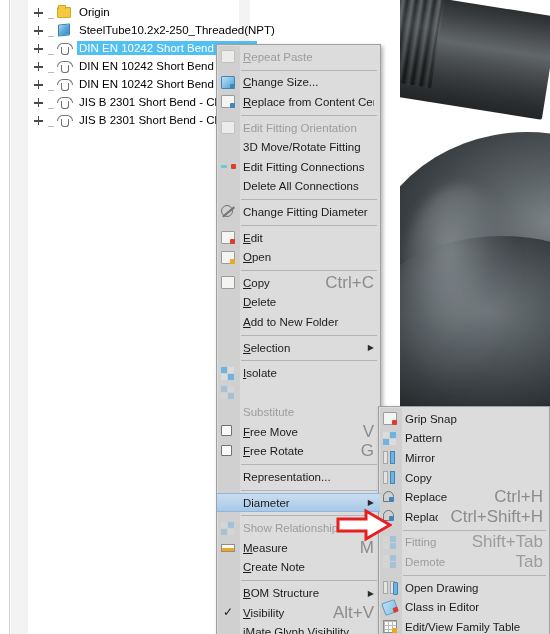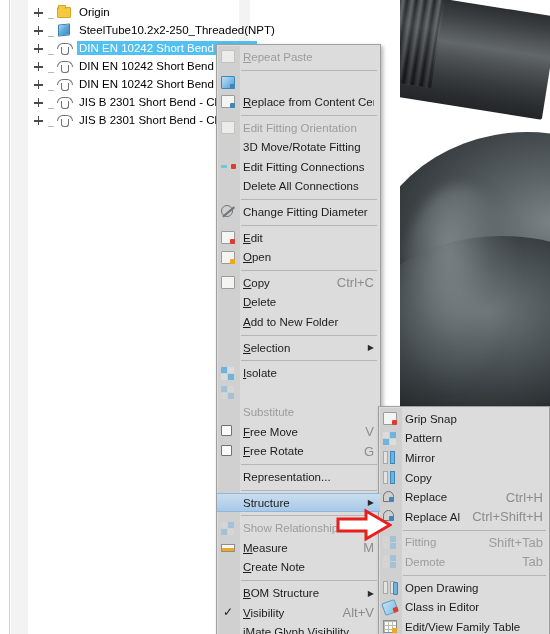--- a/index.html
+++ b/index.html
@@ -247,21 +247,21 @@
   }
   .mi .mi-label {
     flex: 1 1 auto;
     padding-left: 4px;
     overflow: hidden;
   }
   .mi .mi-accel {
     flex: none;
     color: #8c8c8c;
     padding-left: 12px;
-    font-size: 13px;
+    font-size: 17px;
   }
   .mi .mi-arrow {
     flex: none;
     width: 10px;
     text-align: right;
     font-size: 8px;
     color: #2a2a2a;
   }
   .mi.disabled .mi-label,
   .mi.disabled .mi-accel { color: #9c9c9c; }
@@ -426,20 +426,21 @@
         </span>
         <span class="mi-label"><span class="u">R</span>epeat Paste</span>
       </div>
       <div class="sep"></div>
       <div class="mi">
         <span class="mi-ico">
           <span class="gi gi-blue">
             <i class="gi-dot blue"></i>
           </span>
         </span>
+        <span class="mi-label"><span class="u">C</span>hange Size...</span>
       </div>
       <div class="mi">
         <span class="mi-ico">
           <span class="gi gi-paper">
             <i class="gi-dot blue"></i>
           </span>
         </span>
         <span class="mi-label"><span class="u">R</span>eplace from Content Center...</span>
       </div>
       <div class="sep"></div>
@@ -556,21 +557,21 @@
         <span class="mi-accel">G</span>
       </div>
       <div class="sep"></div>
       <div class="mi">
         <span class="mi-ico"></span>
         <span class="mi-label">Representation...</span>
       </div>
       <div class="sep"></div>
       <div class="mi highlight">
         <span class="mi-ico"></span>
-        <span class="mi-label">Structure</span>
+        <span class="mi-label">Diameter</span>
         <span class="mi-arrow">▶</span>
       </div>
       <div class="sep"></div>
       <div class="mi disabled">
         <span class="mi-ico">
           <span class="gi gi-sq4" style="opacity:.45">
             <i class="pale"></i>
             <i></i>
             <i></i>
             <i class="pale"></i>

